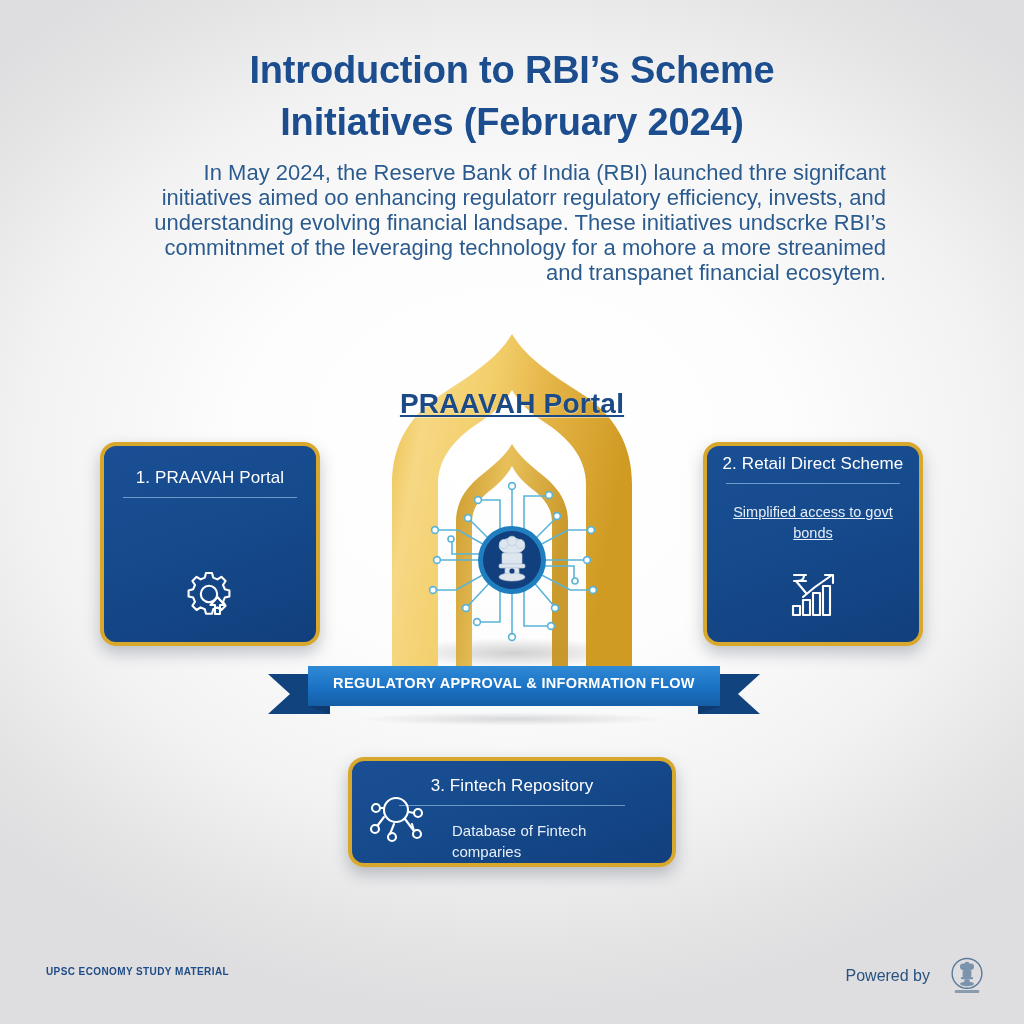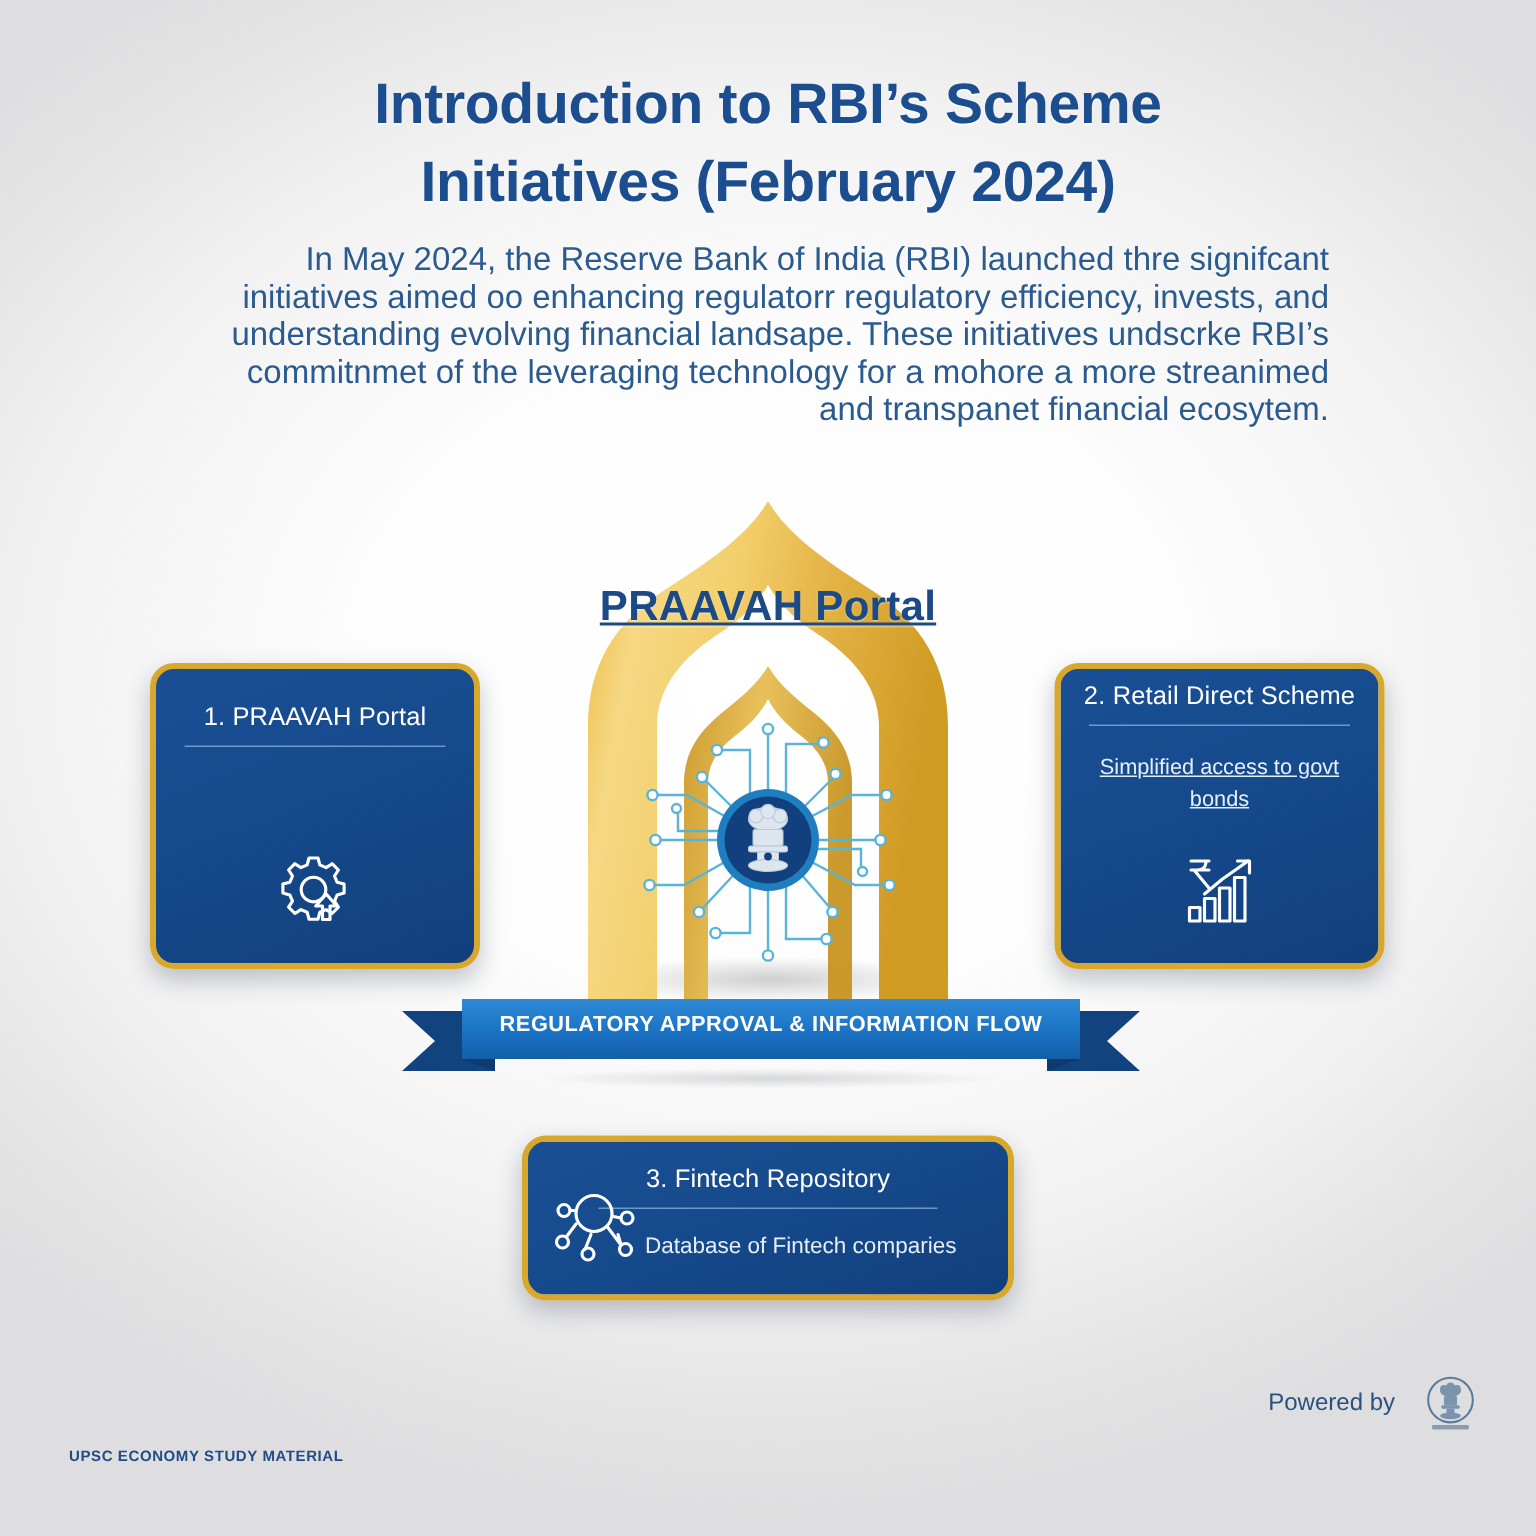--- a/index.html
+++ b/index.html
@@ -73,39 +73,39 @@
   #card-left .icon-slot{position:absolute;left:50%;margin-left:-28px;bottom:16px;}
   #card-right{left:703px;top:442px;width:220px;height:204px;}
   #card-right .card-title{margin-top:8px;}
   #card-right .card-div{width:174px;}
   #card-right .card-body{margin-top:18px;padding:0 16px;text-decoration:underline;}
   #card-right .icon-slot{position:absolute;left:50%;margin-left:-28px;bottom:16px;}
   #card-bottom{left:348px;top:757px;width:328px;height:110px;}
   #card-bottom .card-title{margin-top:15px;}
   #card-bottom .card-div{width:226px;}
   #card-bottom .card-body{margin-top:14px;padding-left:78px;padding-right:14px;
-      font-size:15px;text-align:left;}
+      font-size:15px;text-align:left;margin-left:22px;}
   #card-bottom .icon-slot{position:absolute;left:16px;bottom:14px;}
   
   .ribbon{position:absolute;left:268px;top:660px;width:492px;height:60px;}
   .ribbon-shadow{
     position:absolute;left:40px;top:50px;width:410px;height:18px;
     background:radial-gradient(ellipse 50% 50% at 50% 50%, rgba(90,95,105,.22) 0%, rgba(90,95,105,0) 75%);
   }
   .ribbon-text{
     position:absolute;left:0;right:0;top:15px;text-align:center;
     color:#ffffff;font-weight:bold;font-size:14.5px;letter-spacing:.35px;
   }
   
   .footer-left{
     position:absolute;left:46px;top:966px;
     font-size:10px;font-weight:bold;color:#1f4b86;letter-spacing:.4px;
   }
   .footer-right{
-    position:absolute;right:36px;top:915px;
+    position:absolute;right:36px;top:955px;
     display:flex;align-items:center;gap:16px;
   }
   .powered-text{font-size:16px;color:#29527f;}
   .footer-badge{width:42px;height:42px;}
 </style>
 </head>
 <body>
 
 <div id="stage">
 

